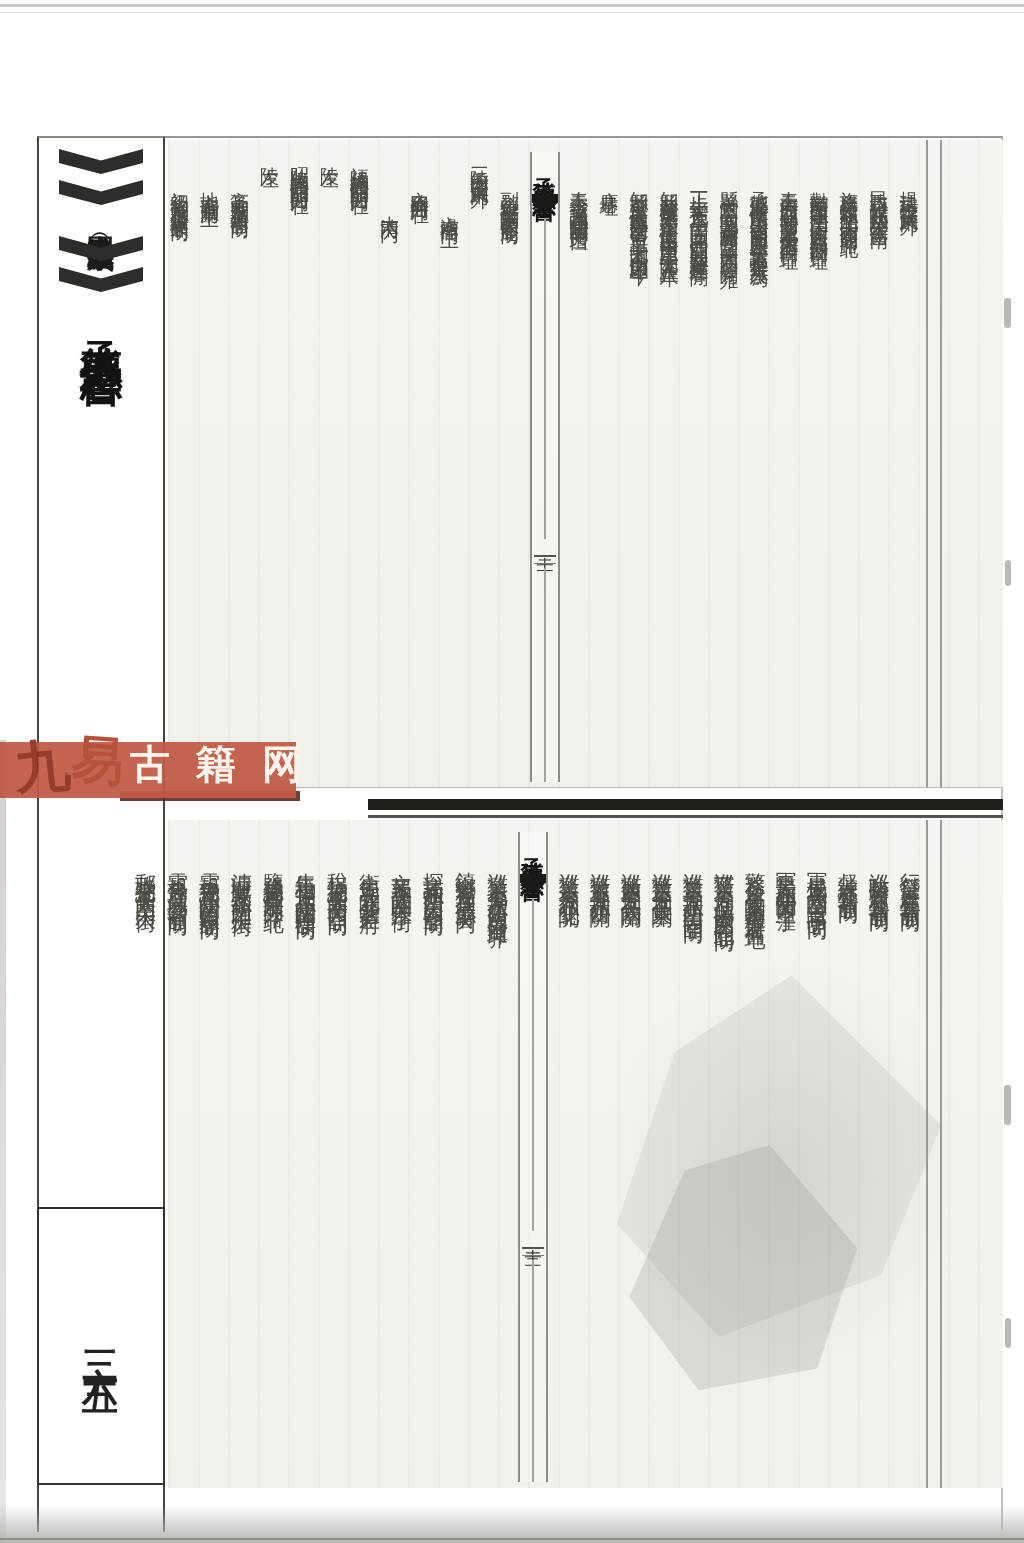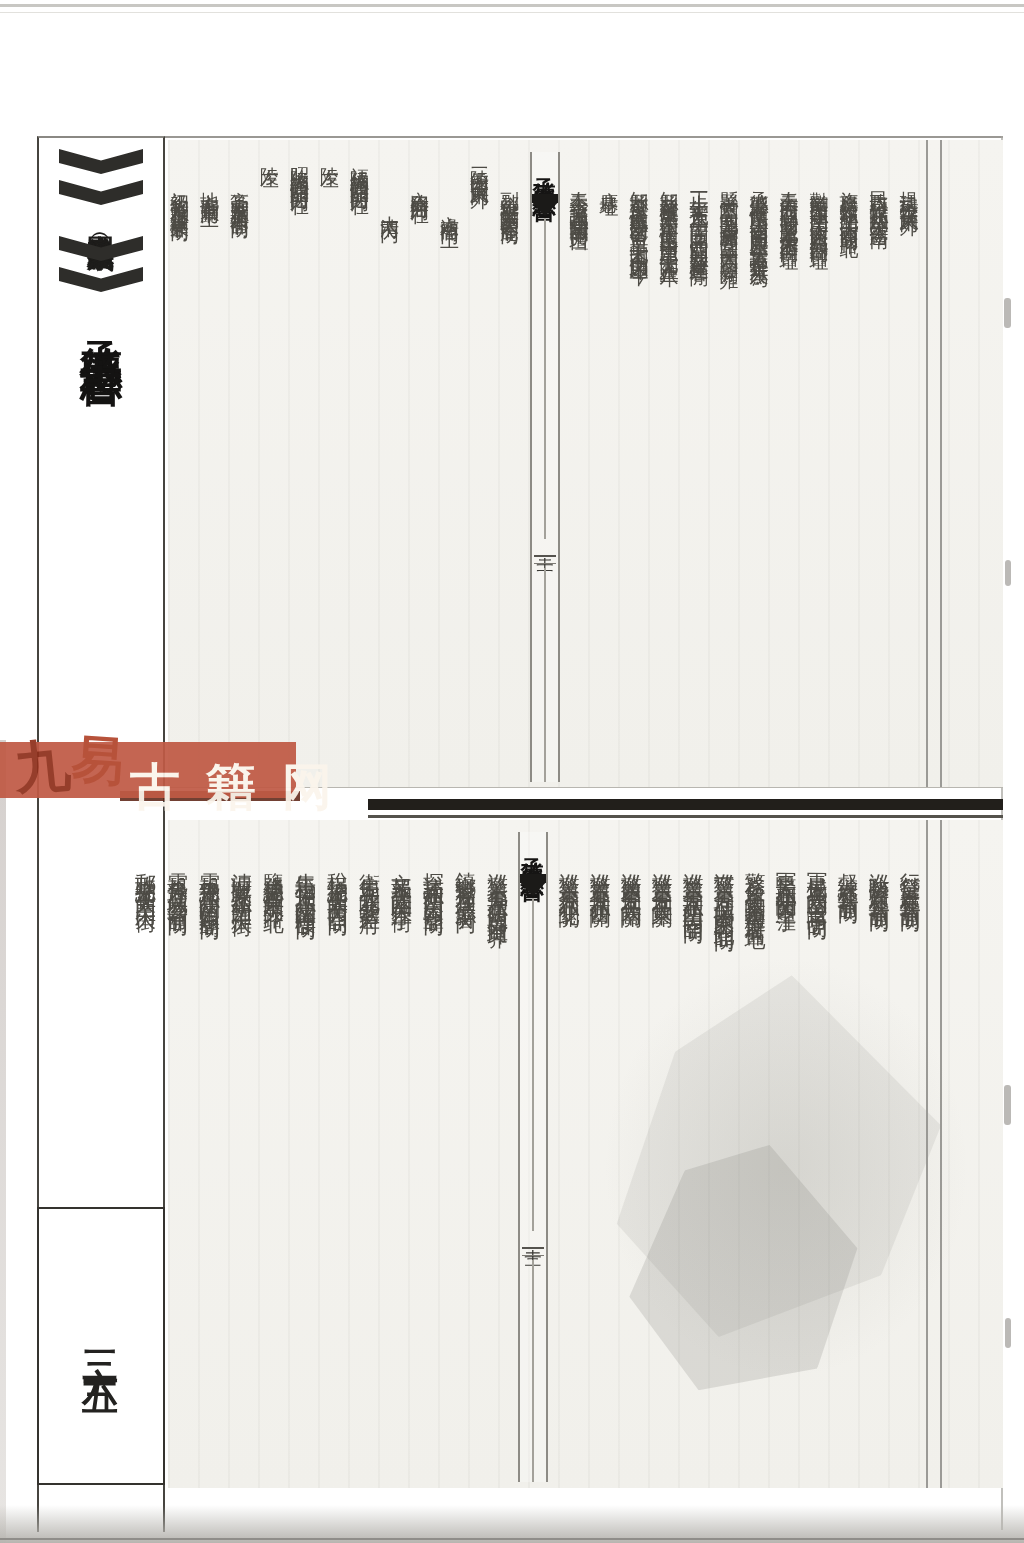--- a/index.html
+++ b/index.html
@@ -78,21 +78,21 @@
          transform:rotate(38deg);clip-path:polygon(15% 0,85% 8%,100% 55%,70% 100%,20% 92%,0 40%);}
   .seal2{position:absolute;right:150px;top:330px;width:210px;height:250px;background:#6f6f68;opacity:.18;
          transform:rotate(28deg);clip-path:polygon(30% 0,90% 20%,100% 70%,55% 100%,5% 80%,0 25%);}
 
   
   #watermark{position:absolute;left:0;top:742px;width:296px;height:56px;background:#c05a45;opacity:.93;
              z-index:9;overflow:visible;}
   #watermark .wm{position:absolute;line-height:1;font-weight:700;}
   #wm-jiu{left:14px;top:-4px;font-size:56px;color:#8f301c;transform:rotate(-6deg);}
   #wm-yi{left:72px;top:-8px;font-size:52px;color:#b2452c;transform:rotate(4deg);}
-  #wm-rest{left:130px;top:20px;font-size:50px;color:#fbf5ec;letter-spacing:26px;white-space:nowrap;}
+  #wm-rest{left:130px;top:2px;font-size:40px;color:#fbf5ec;letter-spacing:26px;white-space:nowrap;}
 </style>
 </head>
 <body>
 
 <div id="canvas">
 
   <div class="art" id="art-topline"></div>
   <div class="art" id="art-topline2"></div>
   <div class="art" id="art-leftedge"></div>
   <div class="smudge" style="left:1004px;top:298px;width:7px;height:30px;"></div>

